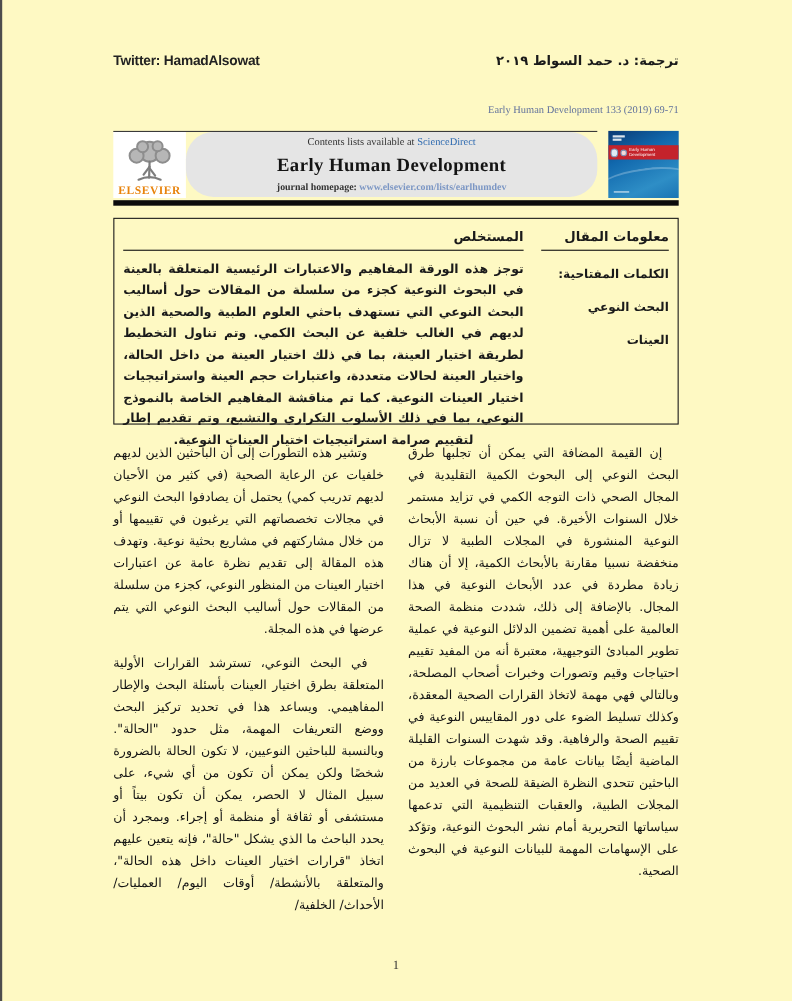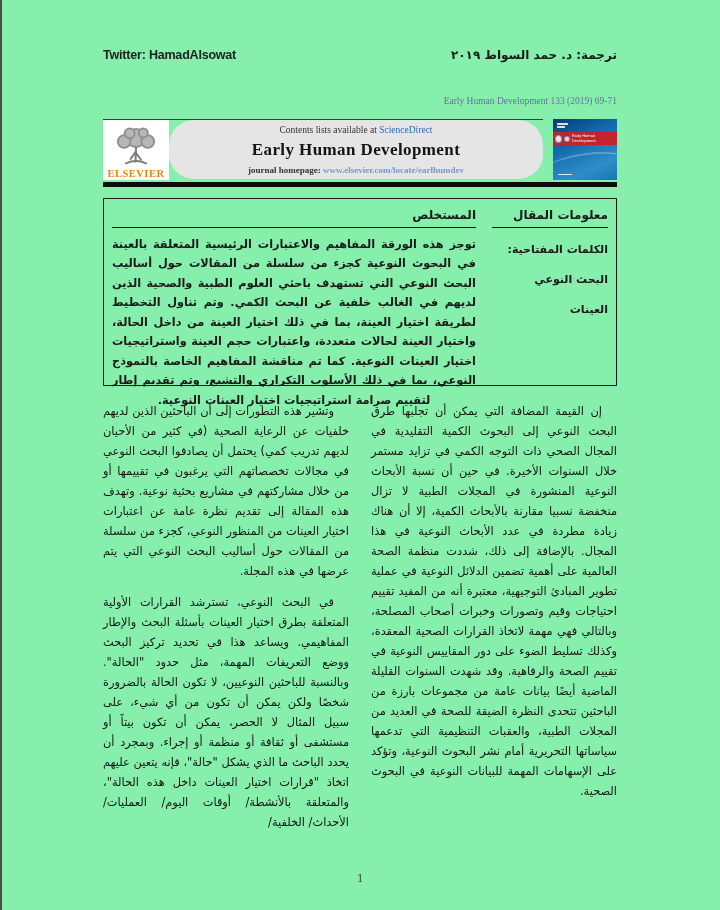--- a/index.html
+++ b/index.html
@@ -1,19 +1,19 @@
 <!DOCTYPE html>
 <html lang="ar"><head>
 <meta charset="utf-8">
 <style>
   * { margin:0; padding:0; box-sizing:border-box; }
   html,body { background:#fdfdfd; }
   .page {
     position:relative; width:720px; height:910px; margin:0 auto;
-    background:#86efac; overflow:hidden;
+    background:#fef9c3; overflow:hidden;
     font-family:"DejaVu Sans", sans-serif; color:#1a1a1a;
   }
   .scan-edge { position:absolute; left:0; top:0; width:2px; height:100%; background:#4d4d4d; }
   .content { margin:0 103px; padding-top:48px; }
 
   
   .top-row { display:flex; justify-content:space-between; align-items:baseline; }
   .twitter-handle { font-family:"Liberation Sans", sans-serif; font-weight:bold; font-size:12.5px; color:#222; letter-spacing:-0.2px; }
   .translation-credit { direction:rtl; font-weight:bold; font-size:12px; color:#1a1a1a; }
 
@@ -101,21 +101,21 @@
             <div class="elsevier-word">ELSEVIER</div>
           </div>
           <div class="banner">
             <div class="contents-line">
               <span>Contents lists available at</span>
               <a href="#">ScienceDirect</a>
             </div>
             <div class="journal-name">Early Human Development</div>
             <div class="homepage-line">
               <span>journal homepage:</span>
-              <a href="#">www.elsevier.com/locate/earlhumdev</a>
+              <a href="#">www.elsevier.com/lists/earlhumdev</a>
             </div>
           </div>
         </div>
         <div class="cover">
           <div class="tiny-line" style="left:4px;top:4px;width:11px;"></div>
           <div class="tiny-line" style="left:4px;top:7px;width:8px;"></div>
           <div class="band">
             <span class="orb"></span>
             <span class="orb small"></span>
             <span class="cap">Early Human Development</span>

